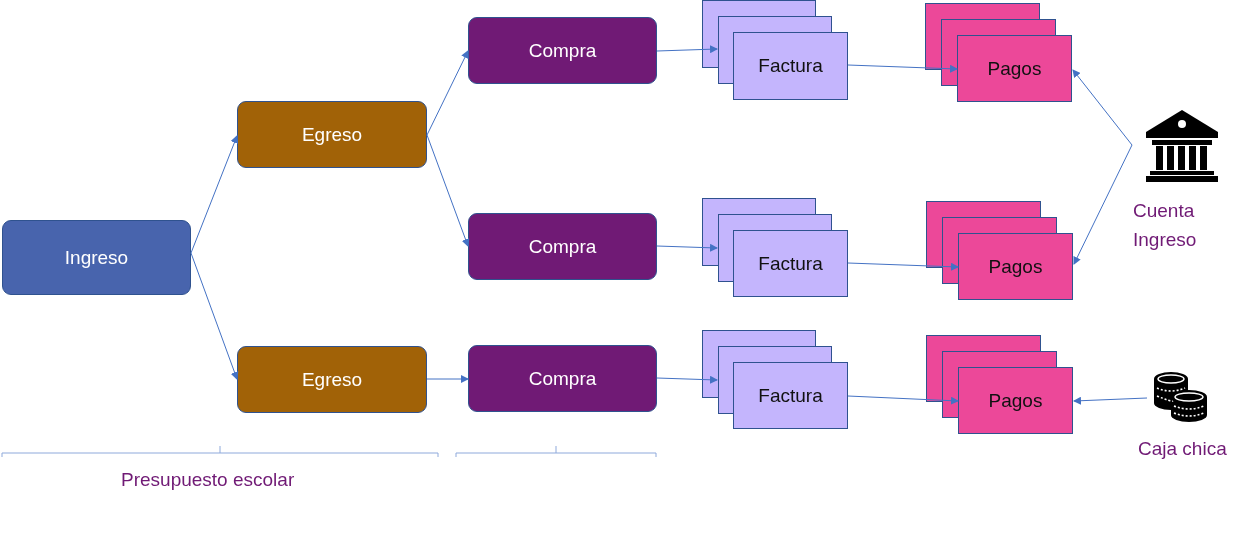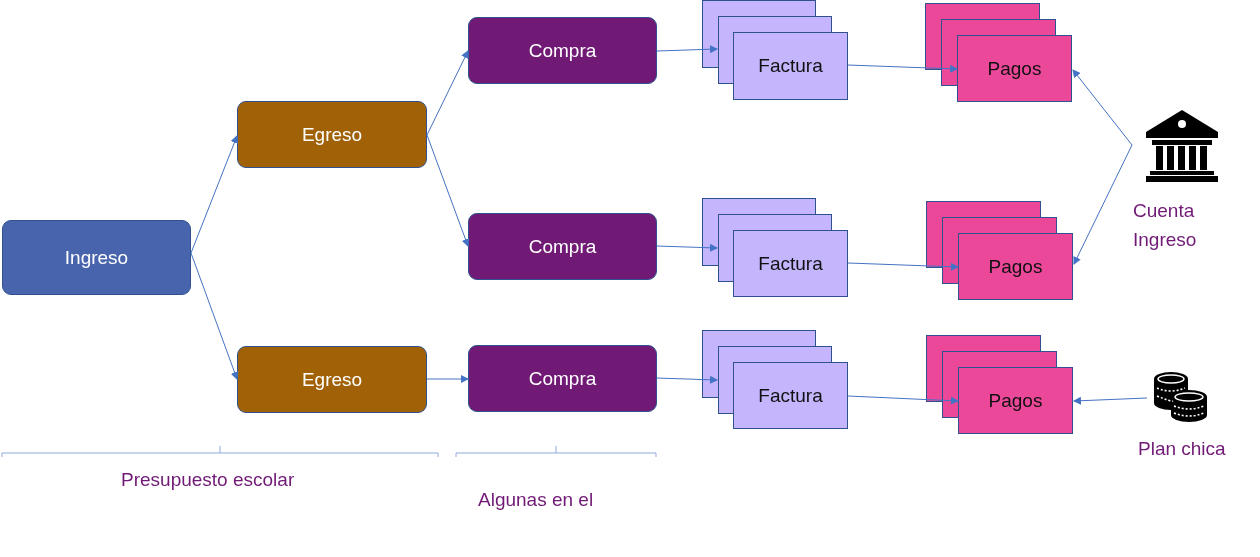--- a/index.html
+++ b/index.html
@@ -107,25 +107,24 @@
     <g stroke="#fff" stroke-width="1.6" fill="none" stroke-dasharray="2 2">
       <path d="M6 17 Q20 23 34 17"></path>
       <path d="M6 25 Q20 31 22 30"></path>
       <path d="M23 35 Q38 41 53 35"></path>
       <path d="M23 42 Q38 48 53 42"></path>
     </g>
     <ellipse cx="20" cy="8" rx="13" ry="4" fill="none" stroke="#fff" stroke-width="1.4"></ellipse>
     <ellipse cx="38" cy="26" rx="14" ry="4" fill="none" stroke="#fff" stroke-width="1.4"></ellipse>
   </svg>
 </div>
-<div class="label" style="left:1138px;top:434px;">Plan chica</div>
+<div class="label" style="left:1138px;top:434px;">Caja chica</div>
 
 <div class="label" style="left:121px;top:465px;">Presupuesto escolar</div>
 <div class="label" style="left:478px;top:485px;">
-  <div>Algunas en el</div>
 </div>
 
 <svg id="wires" viewBox="0 0 1260 557">
   <defs>
     <marker id="arr" markerWidth="8" markerHeight="8" refX="7" refY="4" orient="auto" markerUnits="userSpaceOnUse">
       <path d="M0,0 L8,4 L0,8 Z" fill="#4472c4"></path>
     </marker>
   </defs>
   <g stroke="#4472c4" stroke-width="1" fill="none">
     <line x1="191" y1="253" x2="237" y2="136" marker-end="url(#arr)"></line>

